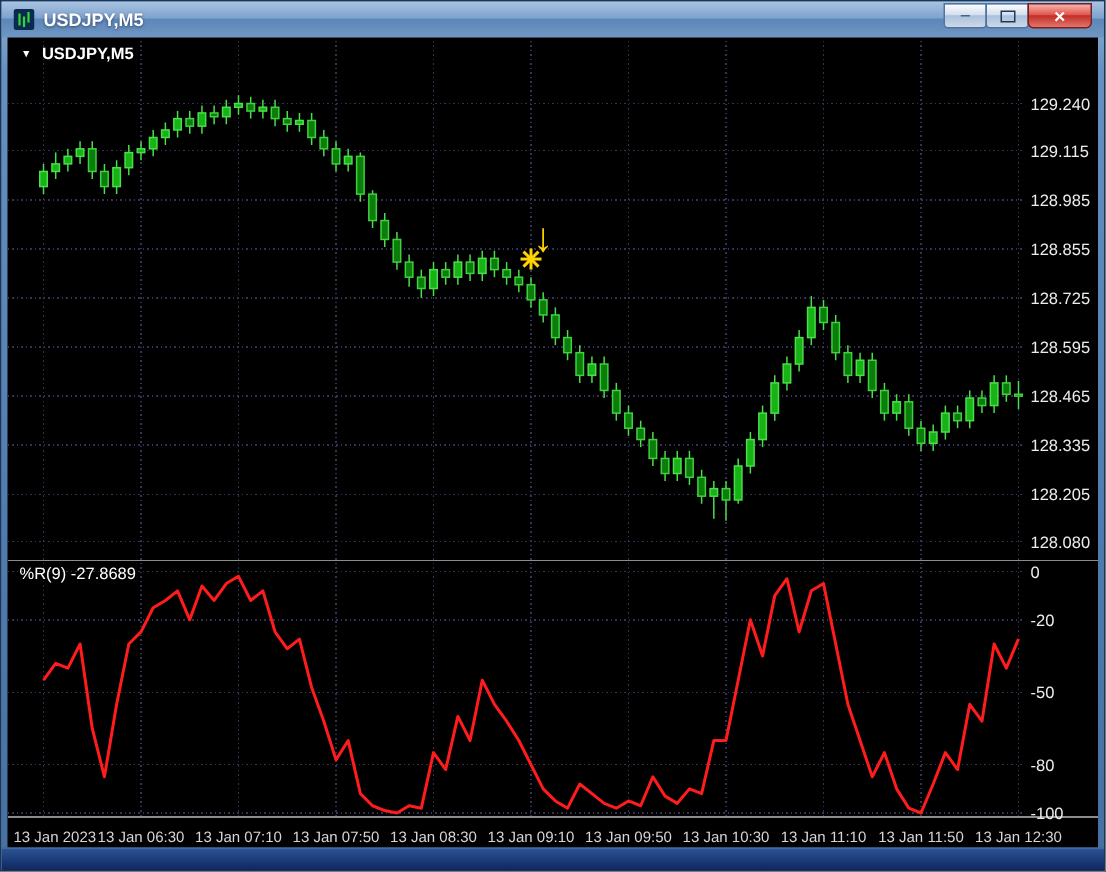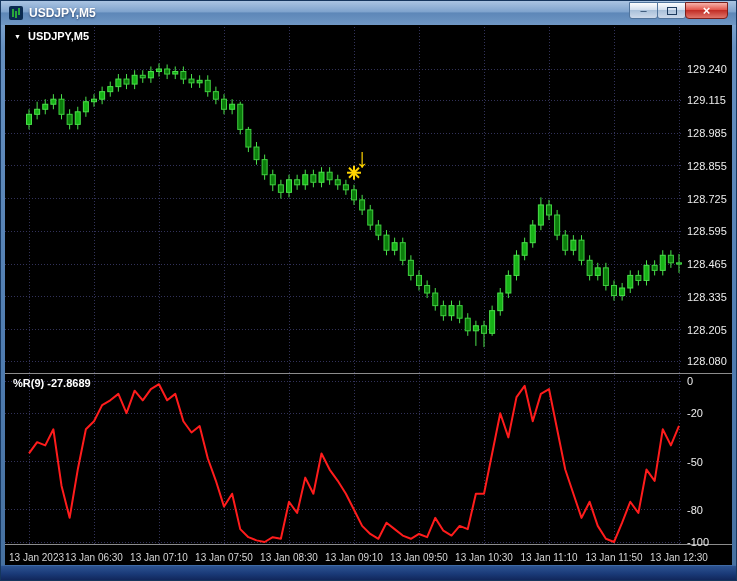--- a/index.html
+++ b/index.html
@@ -32,21 +32,21 @@
   }
   .restore-box{display:inline-block;width:8px;height:6px;border:1px solid #1c3a5e;background:transparent;}
   .client{position:absolute;top:24px;left:4px;right:4px;bottom:15px;background:#000;overflow:hidden;}
   .client svg.canvas{position:absolute;top:0;left:0;width:729px;height:542px;display:block;}
   .bottom-frame{position:absolute;left:0;right:0;bottom:0;height:15px;
     background:linear-gradient(180deg,#2d5391 0%,#1a3a78 55%,#11275c 100%);
     border-top:1px solid #3f6aa5;box-sizing:border-box;}
   .chart-header{position:absolute;top:5px;left:9px;display:flex;align-items:center;gap:7px;
     color:#fff;font-size:11px;font-weight:bold;white-space:nowrap;}
   .collapser{font-size:7px;color:#fff;line-height:1;}
-  .ind-label{position:absolute;top:352px;left:8px;color:#fff;font-size:11px;font-weight:700;white-space:nowrap;}
+  .ind-label{position:absolute;top:352px;left:8px;color:#fff;font-size:11px;font-weight:400;white-space:nowrap;}
   
   .grid{stroke:#32325a;stroke-width:1;stroke-dasharray:1 2;shape-rendering:crispEdges;}
   .wick{stroke:#4ade4a;stroke-width:1;}
   .body-up{fill:#16b216;stroke:#4ade4a;stroke-width:1;}
   .body-down{fill:#0b7d0b;stroke:#3fcf3f;stroke-width:1;}
   .wpr{fill:none;stroke:#ff1c1c;stroke-width:2;stroke-linejoin:round;}
   .sep{stroke:#8c8c8c;stroke-width:1;shape-rendering:crispEdges;}
   .ticklabel{fill:#ececec;font-size:11px;}
   .timelabel{fill:#d6d6d6;font-size:10px;}
   .arrow{font-size:27px;font-weight:bold;}

